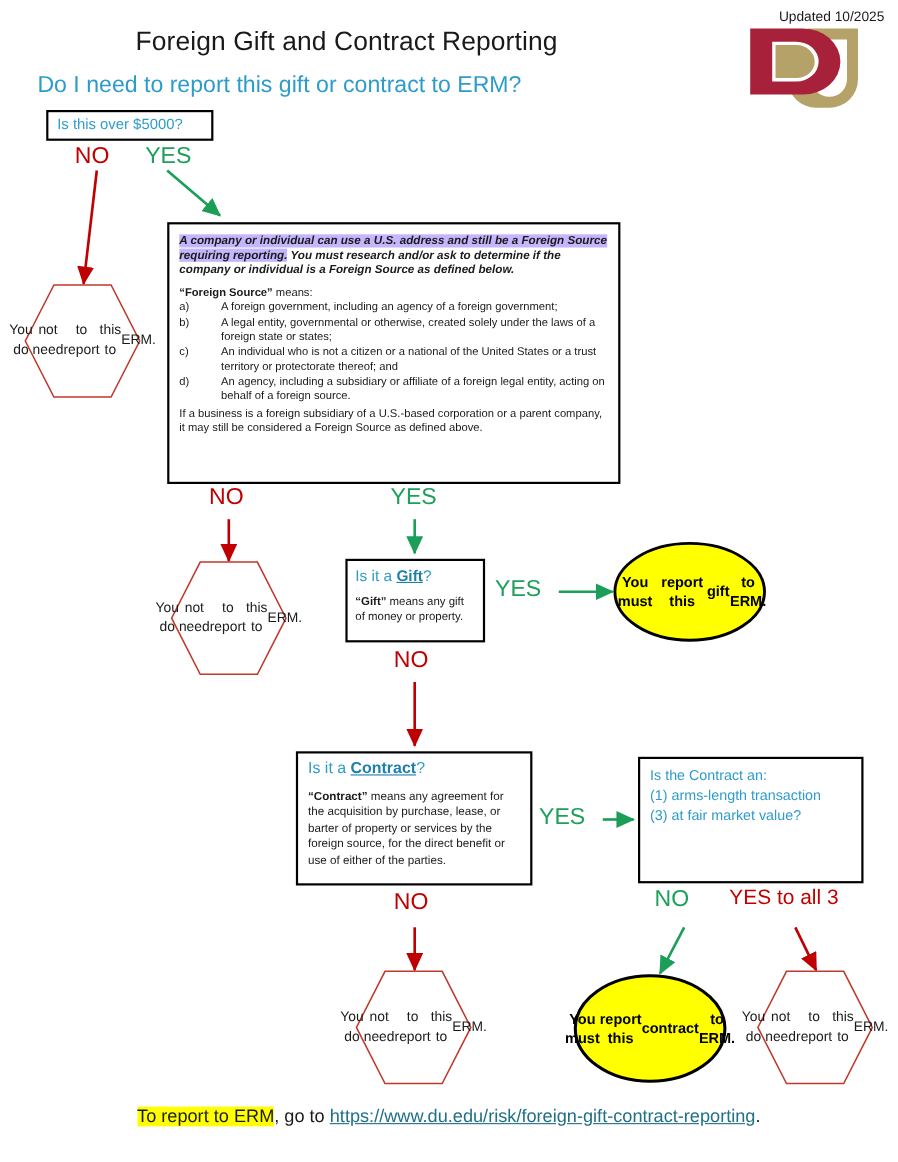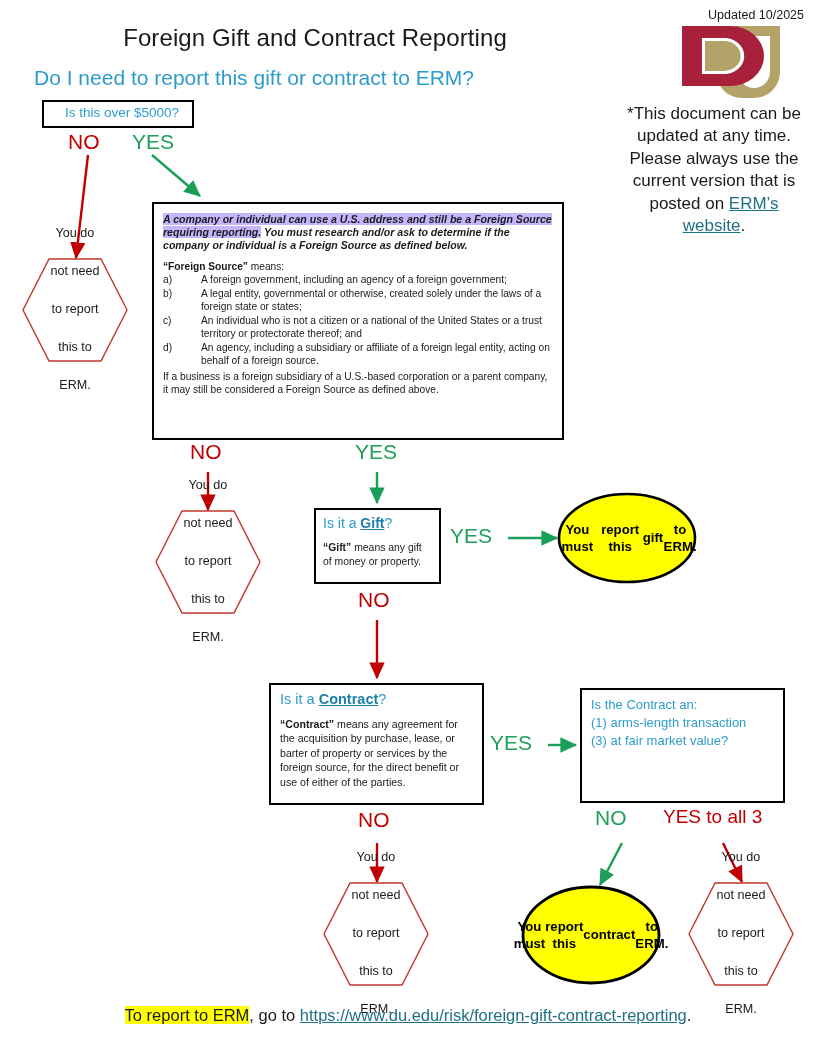--- a/index.html
+++ b/index.html
@@ -73,21 +73,20 @@
   .qbody {
     color: #1a1a1a;
   }
   .qbody b { font-weight: bold; }
 
   
   #box-over5000 {
     left: 42px; top: 100px; width: 152px; height: 28px;
     padding: 3px 0 0 8px;
     font-size: 13.5px;
-    text-align: center;
   }
 
   
   #box-foreign {
     left: 152px; top: 202px; width: 412px; height: 238px;
     padding: 6px 9px 0 9px;
   }
   #box-foreign .qhead { font-size: 15px; }
   #fs-italic {
     font-size: 10.6px;
@@ -144,27 +143,26 @@
     line-height: 1.38;
     color: #2e9ccb;
   }
   #box-cond .clist u { font-weight: bold; font-style: italic; text-decoration: underline; color:#1e7fa8;}
 
   
   .hexwrap { position: absolute; }
   .hex-text {
     position: absolute;
     left: 0; top: 0; width: 100%; height: 100%;
-    display: flex; flex-direction: column;
+    display: flex; flex-direction: row;
     align-items: center; justify-content: center;
     font-size: 12.6px;
     line-height: 1.42;
     color: #1a1a1a;
     text-align: center;
-    gap: 20px;
   }
 
   
   .ovalwrap { position: absolute; }
   .oval-text {
     position: absolute;
     left: 0; top: 0; width: 100%; height: 100%;
     display: flex; flex-direction: row;
     align-items: center; justify-content: center;
     font-size: 13.2px;
@@ -209,23 +207,20 @@
     <svg width="116" height="80" viewBox="0 0 116 80">
 
       <path d="M62 4 H108 V50 A26 26 0 0 1 82 76 H70 A26 26 0 0 1 44 50 V40 H66 V50 A16 16 0 0 0 82 66 A16 16 0 0 0 98 50 V14 H62 Z" fill="#b5a268"></path>
 
       <path d="M10 4 H58 A34 30 0 0 1 58 64 H10 Z" fill="#a8213a"></path>
       <path d="M30 16 H52 A18 16 0 0 1 52 52 H30 Z" fill="#ffffff"></path>
       <path d="M33 19 H52 A15 13.5 0 0 1 52 49 H33 Z" fill="#b5a268"></path>
     </svg>
   </div>
 
-  <div class="abs" id="sidenote">
-    <span>*This document can be updated at any time. Please always use the current version that is posted on </span><a href="#">ERM’s website</a><span>.</span>
-  </div>
 
   <div class="abs qbox" id="box-over5000">
     <span class="qhead">Is this over $5000?</span>
   </div>
 
   <div class="elabel no" style="left:68px; top:130px;">NO</div>
   <div class="elabel yes" style="left:132px; top:130px;">YES</div>
 
   <svg class="abs" style="left:0;top:0;" width="816" height="1056">
     <defs>

